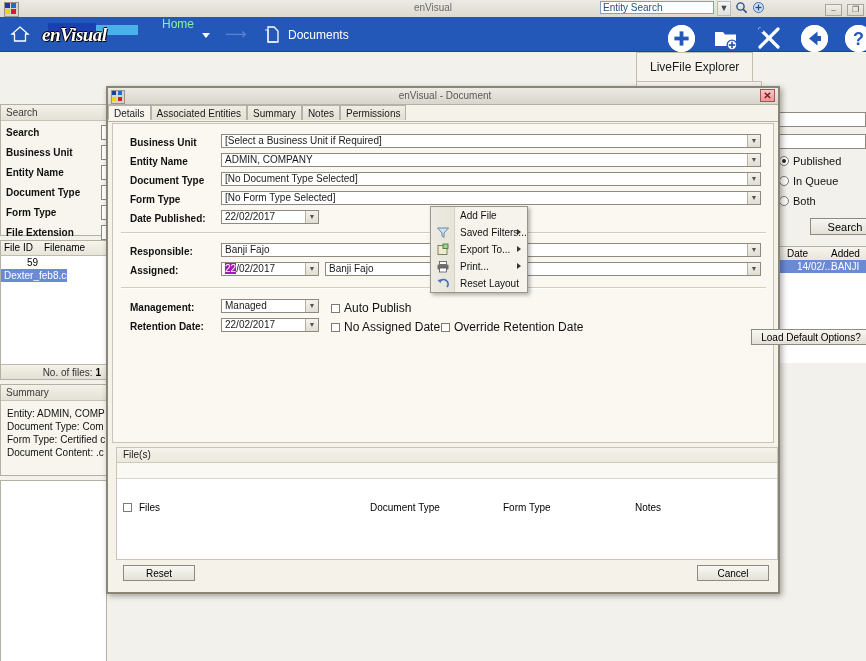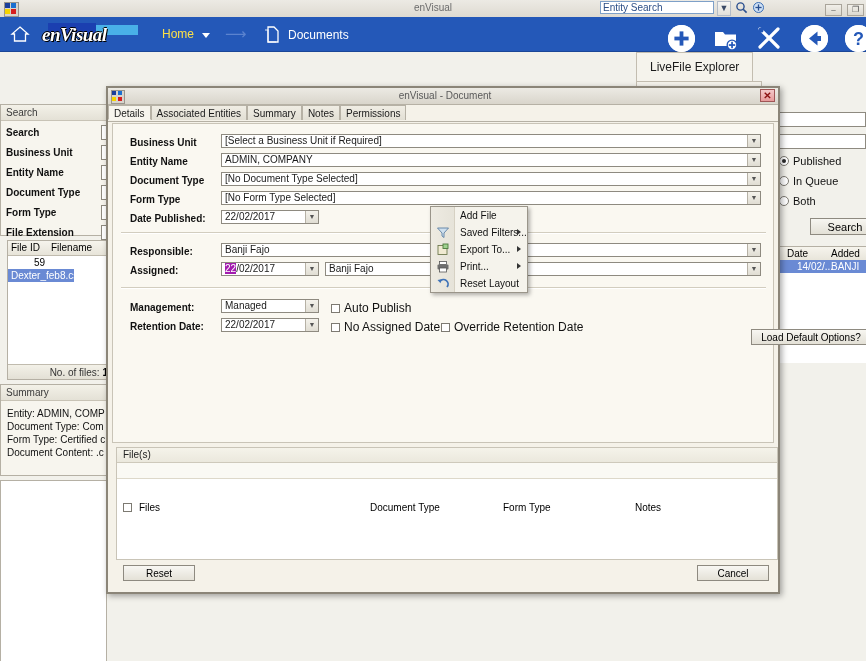--- a/index.html
+++ b/index.html
@@ -59,21 +59,21 @@
   }
   #logo .lg-bg{position:absolute;left:6px;top:0;width:48px;height:11px;background:#1b3fb0;}
   #logo .lg-bg2{position:absolute;left:54px;top:2px;width:42px;height:10px;background:#49b0e8;}
   #logo .lg-txt{
     position:absolute;left:0;top:1px;width:110px;
     font-family:"Liberation Serif",serif;font-style:italic;font-weight:bold;
     font-size:19px;color:#fff;letter-spacing:-0.5px;
     text-shadow:1px 1px 0 #000,-1px 0 0 #000,0 -1px 0 #000;
   }
   #home-menu{
-    position:absolute;left:162px;top:10px;color:#fde047;font-size:12px;
+    position:absolute;left:162px;top:0;color:#86efac;font-size:12px;
   }
   #home-caret{position:absolute;left:202px;top:16px;width:0;height:0;
     border-left:4px solid transparent;border-right:4px solid transparent;border-top:5px solid #fff;}
   #arrow-next{position:absolute;left:225px;top:11px;color:#5b83cf;font-size:15px;line-height:12px;}
   #docs-icon{position:absolute;left:262px;top:8px;width:19px;height:19px;}
   #docs-label{position:absolute;left:288px;top:11px;color:#fff;font-size:12px;}
   .tb-icon{
     position:absolute;top:8px;width:27px;height:27px;border-radius:50%;
     background:#fff;
   }
@@ -100,21 +100,21 @@
     background:linear-gradient(to bottom,#f3f1e8,#e4e1d6);
     border-bottom:1px solid #c8c3b6;font-size:10px;color:#3a3a3a;
   }
   #search-panel{position:absolute;left:0;top:0;width:107px;height:132px;}
   .sp-row{position:relative;height:16px;margin-top:4px;}
   .sp-label{position:absolute;left:5px;top:2px;font-size:10px;font-weight:bold;color:#111;}
   .sp-input{
     position:absolute;left:100px;top:0;width:40px;height:15px;
     background:#fff;border:1px solid #8e8a80;box-sizing:border-box;
   }
-  #filelist-panel{position:absolute;left:7px;top:136px;width:107px;height:140px;background:#fff;}
+  #filelist-panel{position:absolute;left:0;top:136px;width:107px;height:140px;background:#fff;}
   #fl-head{
     height:14px;line-height:14px;
     background:linear-gradient(to bottom,#f6f4ed,#e7e4d9);
     border-bottom:1px solid #c0bbae;font-size:10px;
   }
   #fl-head .c1{display:inline-block;width:40px;padding-left:3px;box-sizing:border-box;}
   #fl-head .c2{display:inline-block;width:60px;padding-left:3px;box-sizing:border-box;}
   #fl-row{height:13px;line-height:13px;font-size:10px;}
   #fl-row .c1{display:inline-block;width:40px;text-align:right;padding-right:3px;box-sizing:border-box;color:#000;}
   #fl-row .c2{display:inline-block;width:66px;background:#6a8ad4;color:#fff;padding-left:3px;box-sizing:border-box;}

